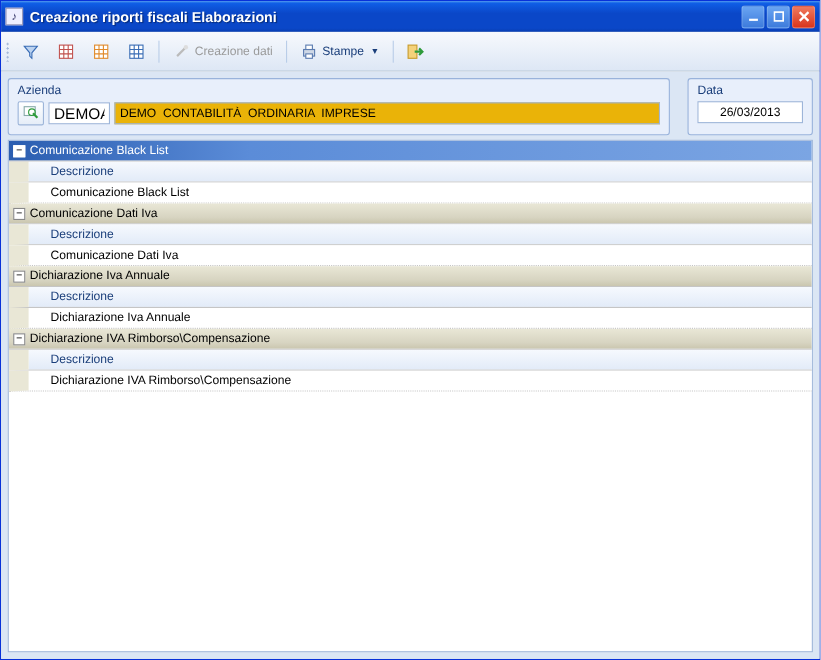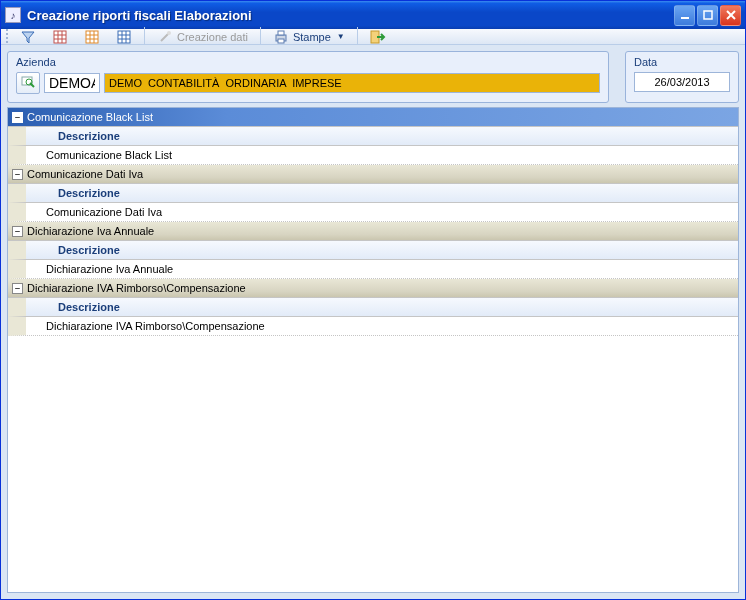--- a/index.html
+++ b/index.html
@@ -43,21 +43,21 @@
     border-radius: 3px;
     background: linear-gradient(to bottom, #6aa5f2, #3d7bdc);
     display: flex; align-items: center; justify-content: center;
     color: #fff; font-weight: bold; font-size: 12px;
     cursor: pointer;
   }
   .winbtn.close { background: linear-gradient(to bottom, #f07a5e, #d9341c); }
   .winbtn svg { display: block; }
 
   .toolbar {
-    height: 16px;
+    height: 36px;
     background: linear-gradient(to bottom, #f7f9fd, #dde7f5);
     border-bottom: 1px solid #b9cde8;
     display: flex;
     align-items: center;
     padding: 0 4px;
     gap: 2px;
   }
   .grip {
     width: 4px; height: 18px;
     background-image: radial-gradient(circle, #a0b4d6 1px, transparent 1px);
@@ -165,24 +165,23 @@
     color: #000;
     font-size: 9px; line-height: 9px;
     text-align: center;
     font-family: monospace;
   }
   .grp-header.sel .expbox { border-color: #fff; background: #fff; color: #000; }
   .field-header {
     height: 19px;
     background: linear-gradient(to bottom, #f6f9fe, #e2ebf8);
     border-bottom: 1px solid #c5c5c5;
-    padding-left: 32px;
+    padding-left: 20px;
     line-height: 18px;
     color: #1a3e7a;
-    font-weight: bold;
   }
   .field-value {
     height: 19px;
     border-bottom: 1px dotted #c5c5c5;
     padding-left: 20px;
     line-height: 18px;
     color: #000;
     background: #fff;
   }
   .indent-l { border-left: 18px solid #e9e7d6; }

